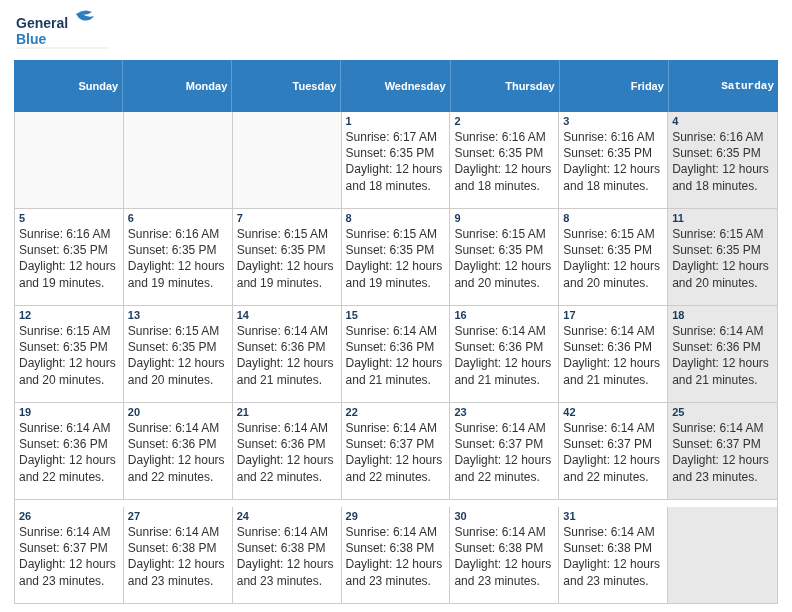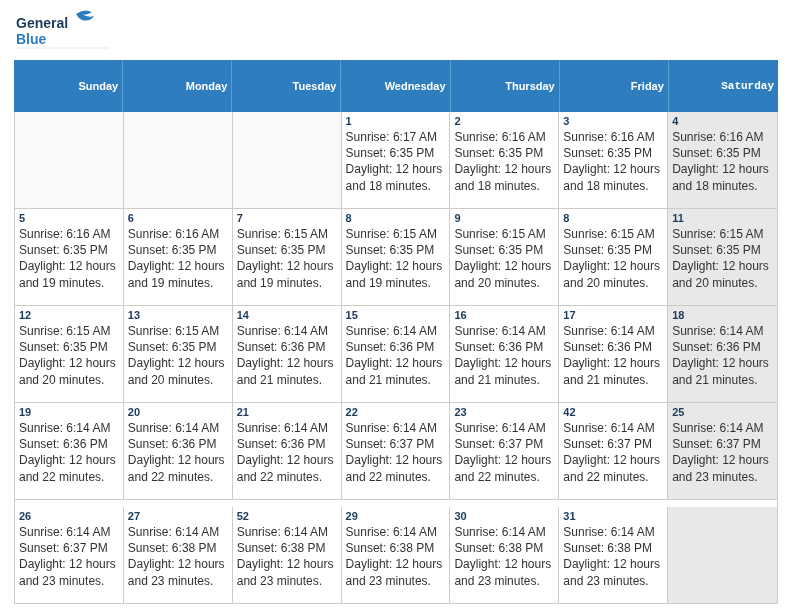--- a/index.html
+++ b/index.html
@@ -324,21 +324,21 @@
 and 23 minutes.</div>
           </div>
           <div class="cal-cell">
             <span class="day-num">27</span>
             <div class="cell-info" style="white-space: pre-line;">Sunrise: 6:14 AM
 Sunset: 6:38 PM
 Daylight: 12 hours
 and 23 minutes.</div>
           </div>
           <div class="cal-cell">
-            <span class="day-num">52</span>
+            <span class="day-num">24</span>
             <div class="cell-info" style="white-space: pre-line;">Sunrise: 6:14 AM
 Sunset: 6:38 PM
 Daylight: 12 hours
 and 23 minutes.</div>
           </div>
           <div class="cal-cell">
             <span class="day-num">29</span>
             <div class="cell-info" style="white-space: pre-line;">Sunrise: 6:14 AM
 Sunset: 6:38 PM
 Daylight: 12 hours

